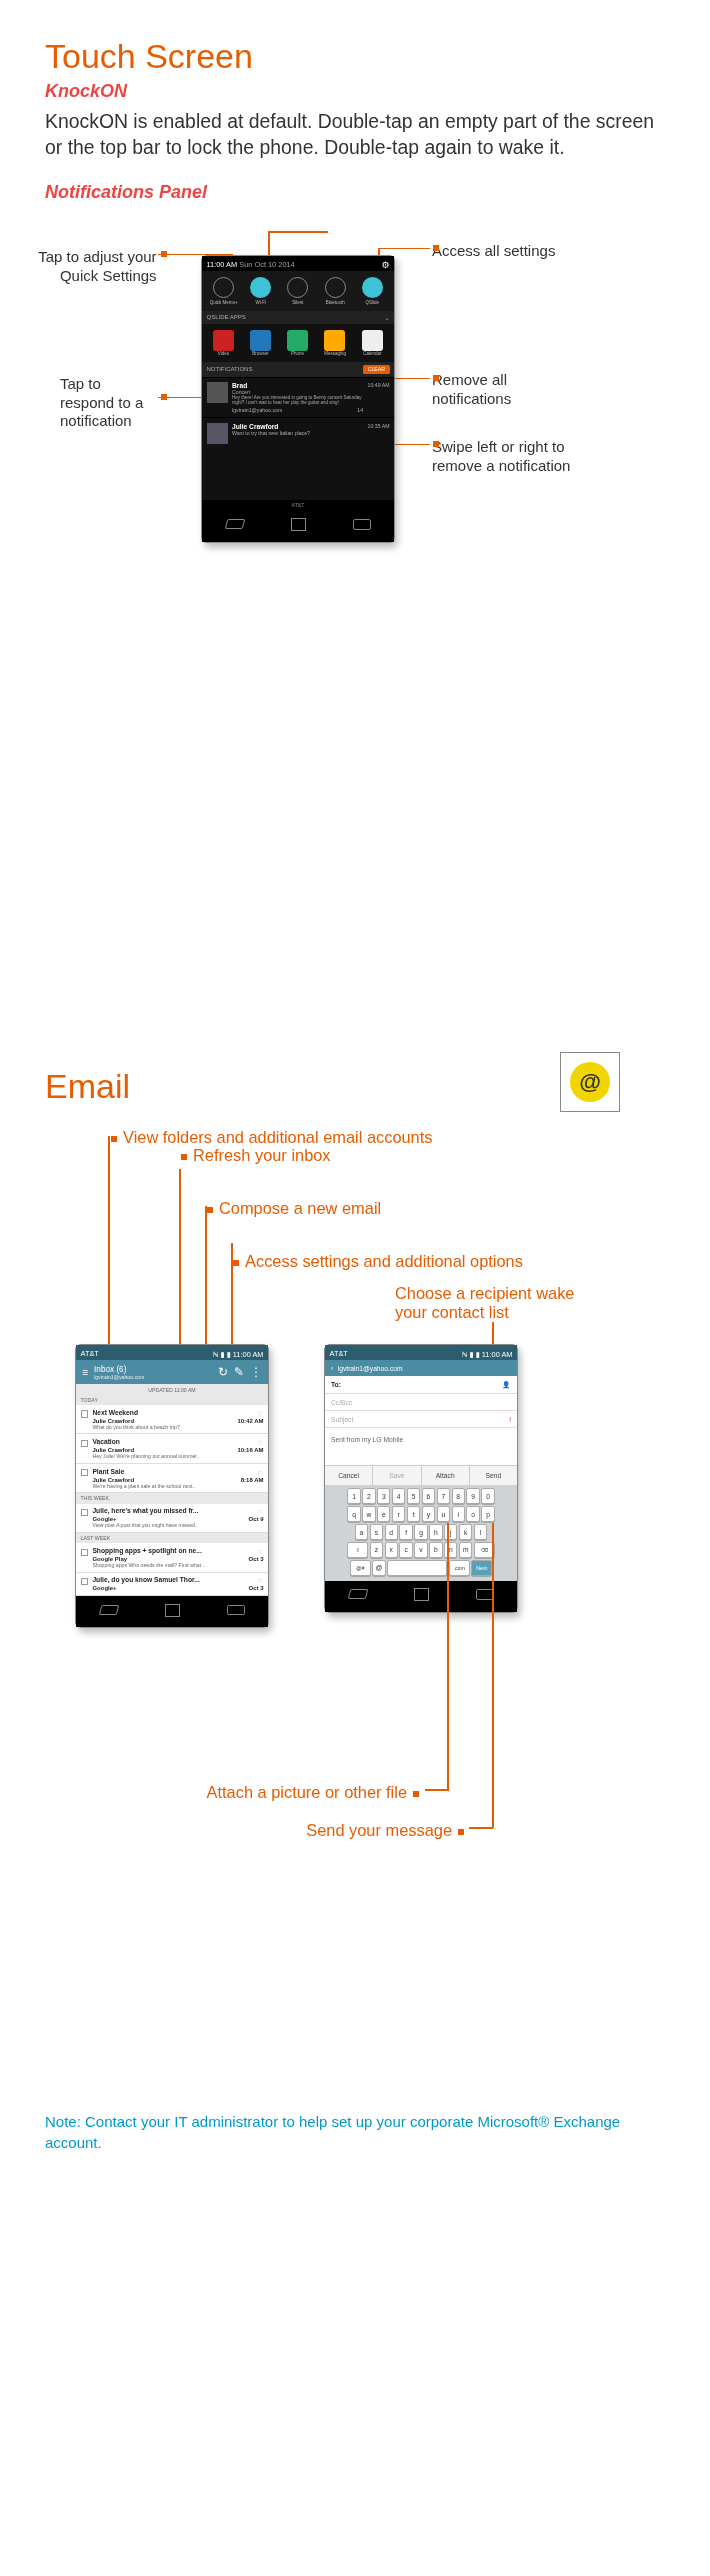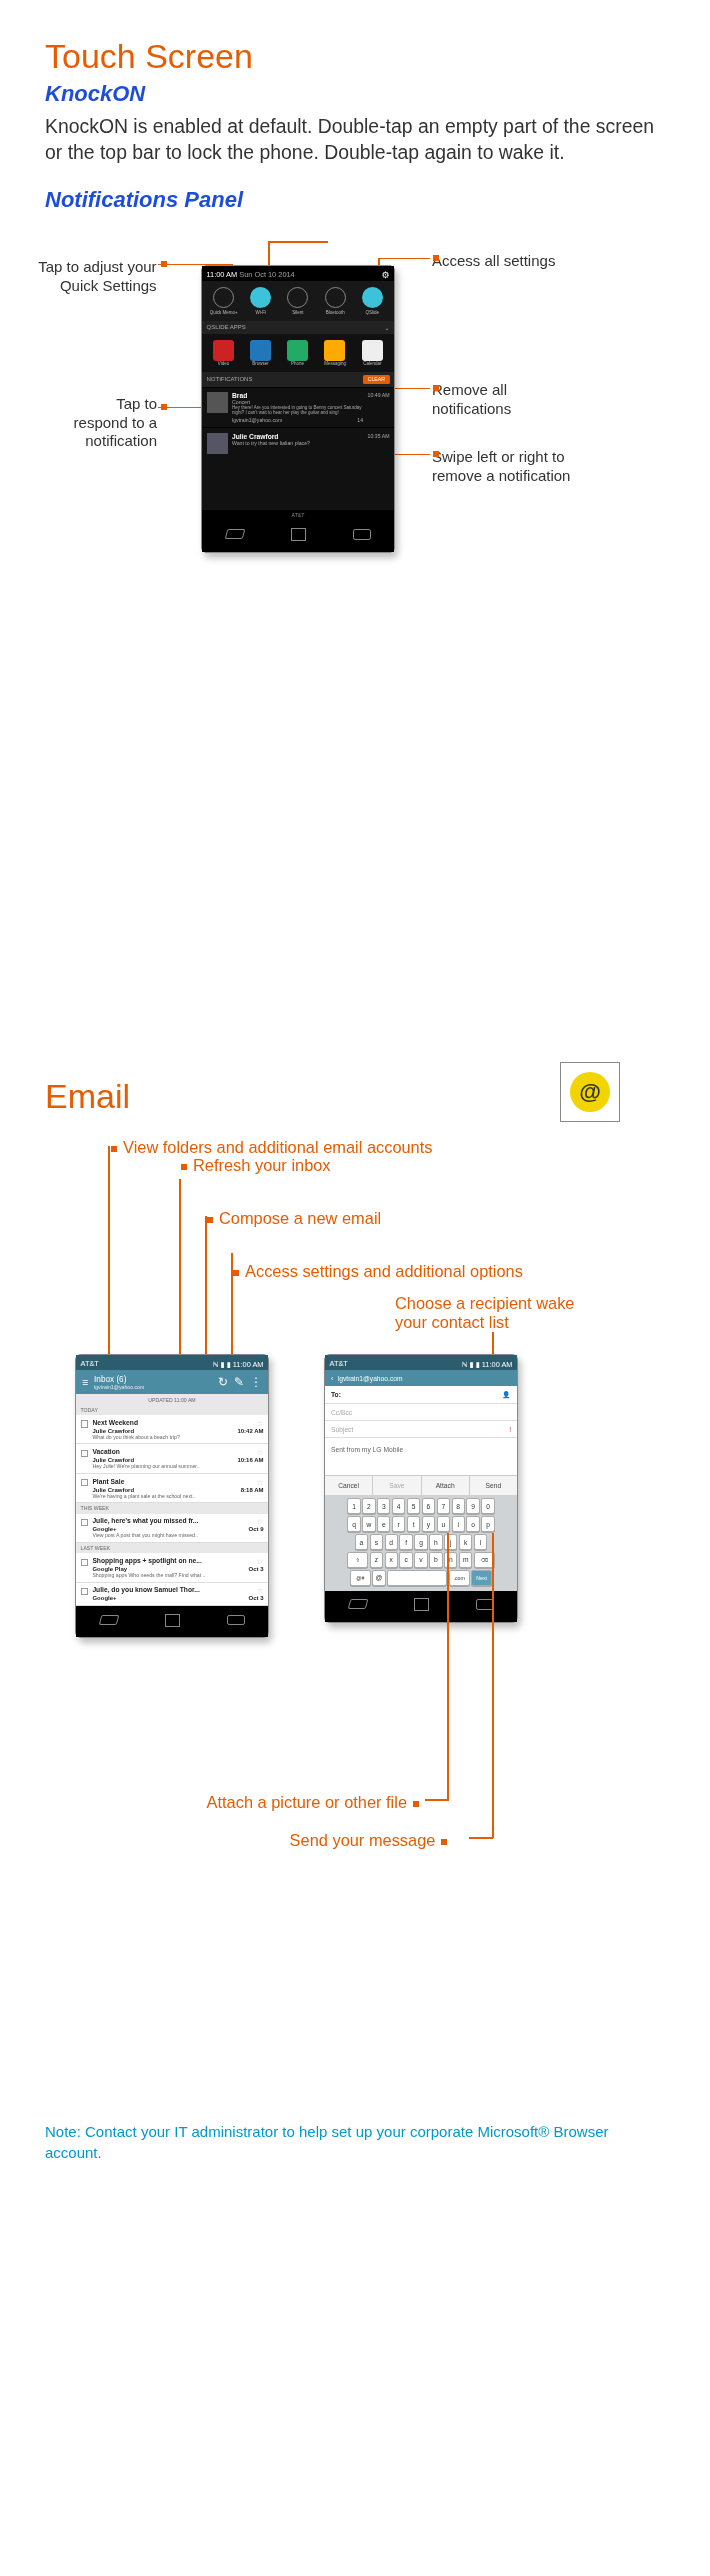--- a/index.html
+++ b/index.html
@@ -4,21 +4,21 @@
 <style>
   * { box-sizing: border-box; margin: 0; padding: 0; }
   body {
     font-family: -apple-system, BlinkMacSystemFont, "Segoe UI", Arial, sans-serif;
     background: #fff;
     width: 710px;
     padding: 37px 45px 45px 45px;
     color: #333;
   }
   .section-title { color: #e65c00; font-size: 34px; font-weight: 400; margin-bottom: 4.5px; }
-  .subsection-title { color: #1d4ed8; font-size: 22px; font-style: italic; font-weight: 600; margin: 4.5px 0 6px 0; }
+  .subsection-title { color: #ef4444; font-size: 18px; font-style: italic; font-weight: 600; margin: 4.5px 0 6px 0; }
   .body-text { color: #333; font-size: 19.4px; line-height: 1.35; margin-bottom: 22px; font-weight: 300; }
   .note-text { color: #0099cc; font-size: 15px; line-height: 1.4; font-weight: 300; }
   .callout { color: #333; font-size: 15px; line-height: 1.25; position: absolute; font-weight: 300; }
   .callout-heading { color: #e65c00; font-size: 16.4px; font-weight: 300; position:absolute; }
   .orange-bullet { display:inline-block; width:6px; height:6px; background:#e65c00; vertical-align:middle; margin:0 6px; }
   .orange-rule { background:#e65c00; position:absolute; }
   .diagram-area { position: relative; height: 462px; margin-top: 15px; margin-bottom: 387px;}
   .diagram-area2 { position: relative; height: 819px; margin-top: 22.3px; }
 
   
@@ -88,21 +88,21 @@
 <body>
 
 <h1 class="section-title">Touch Screen</h1>
 <h3 class="subsection-title">KnockON</h3>
 <p class="body-text">KnockON is enabled at default. Double-tap an empty part of the screen or the top bar to lock the phone. Double-tap again to wake it.</p>
 <h3 class="subsection-title" style="margin-top:10.4px;">Notifications Panel</h3>
 
 <div class="diagram-area">
 
   <div class="callout" style="left:-7.4px; top:30px; width:119px; text-align:right;">Tap to adjust your Quick Settings</div>
-  <div class="callout" style="left:15px; top:167px; width:97px; text-align:right;">Tap to respond to a notification</div>
+  <div class="callout" style="left:15px; top:157px; width:97px; text-align:left;">Tap to respond to a notification</div>
 
   <div class="callout" style="left:387px; top:24px; width:134px;">Access all settings</div>
   <div class="callout" style="left:387px; top:153px; width:149px;">Remove all notifications</div>
   <div class="callout" style="left:387px; top:220px; width:149px;">Swipe left or right to remove a notification</div>
 
   <div class="orange-rule" style="left:113px; top:36px; width:74px; height:1.5px;"></div>
   <div class="orange-rule" style="left:186px; top:36px; width:1.5px; height:36px;"></div>
   <div class="orange-rule" style="left:223px; top:13.4px; width:1.5px; height:31px;"></div>
   <div class="orange-rule" style="left:223px; top:13.4px; width:60px; height:1.5px;"></div>
   <div class="orange-rule" style="left:333px; top:30px; width:52px; height:1.5px;"></div>
@@ -426,23 +426,23 @@
       </div>
     </div>
     <div class="nav-bar" style="background:#000;">
       <div class="nav-key" style="transform:skewX(-15deg);"></div>
       <div class="nav-home"></div>
       <div class="nav-key"></div>
     </div>
   </div>
 
   <div class="callout-heading" style="left:127px; top:655px; text-align:right; width:253px;"><span>Attach a picture or other file</span><span class="orange-bullet"></span></div>
-  <div class="callout-heading" style="left:222px; top:693px; text-align:center; width:209px;"><span>Send your message</span><span class="orange-bullet"></span></div>
+  <div class="callout-heading" style="left:216px; top:693px; text-align:right; width:209px;"><span>Send your message</span><span class="orange-bullet"></span></div>
   <div class="orange-rule" style="left:402px; top:395px; width:1.5px; height:268px;"></div>
   <div class="orange-rule" style="left:380px; top:661px; width:24px; height:1.5px;"></div>
   <div class="orange-rule" style="left:447px; top:395px; width:1.5px; height:305px;"></div>
   <div class="orange-rule" style="left:424px; top:699px; width:24px; height:1.5px;"></div>
 
 </div>
 
 <div style="height:164px;"></div>
-<p class="note-text">Note: Contact your IT administrator to help set up your corporate Microsoft® Browser account.</p>
+<p class="note-text">Note: Contact your IT administrator to help set up your corporate Microsoft® Exchange account.</p>
 
 
 </body></html>

